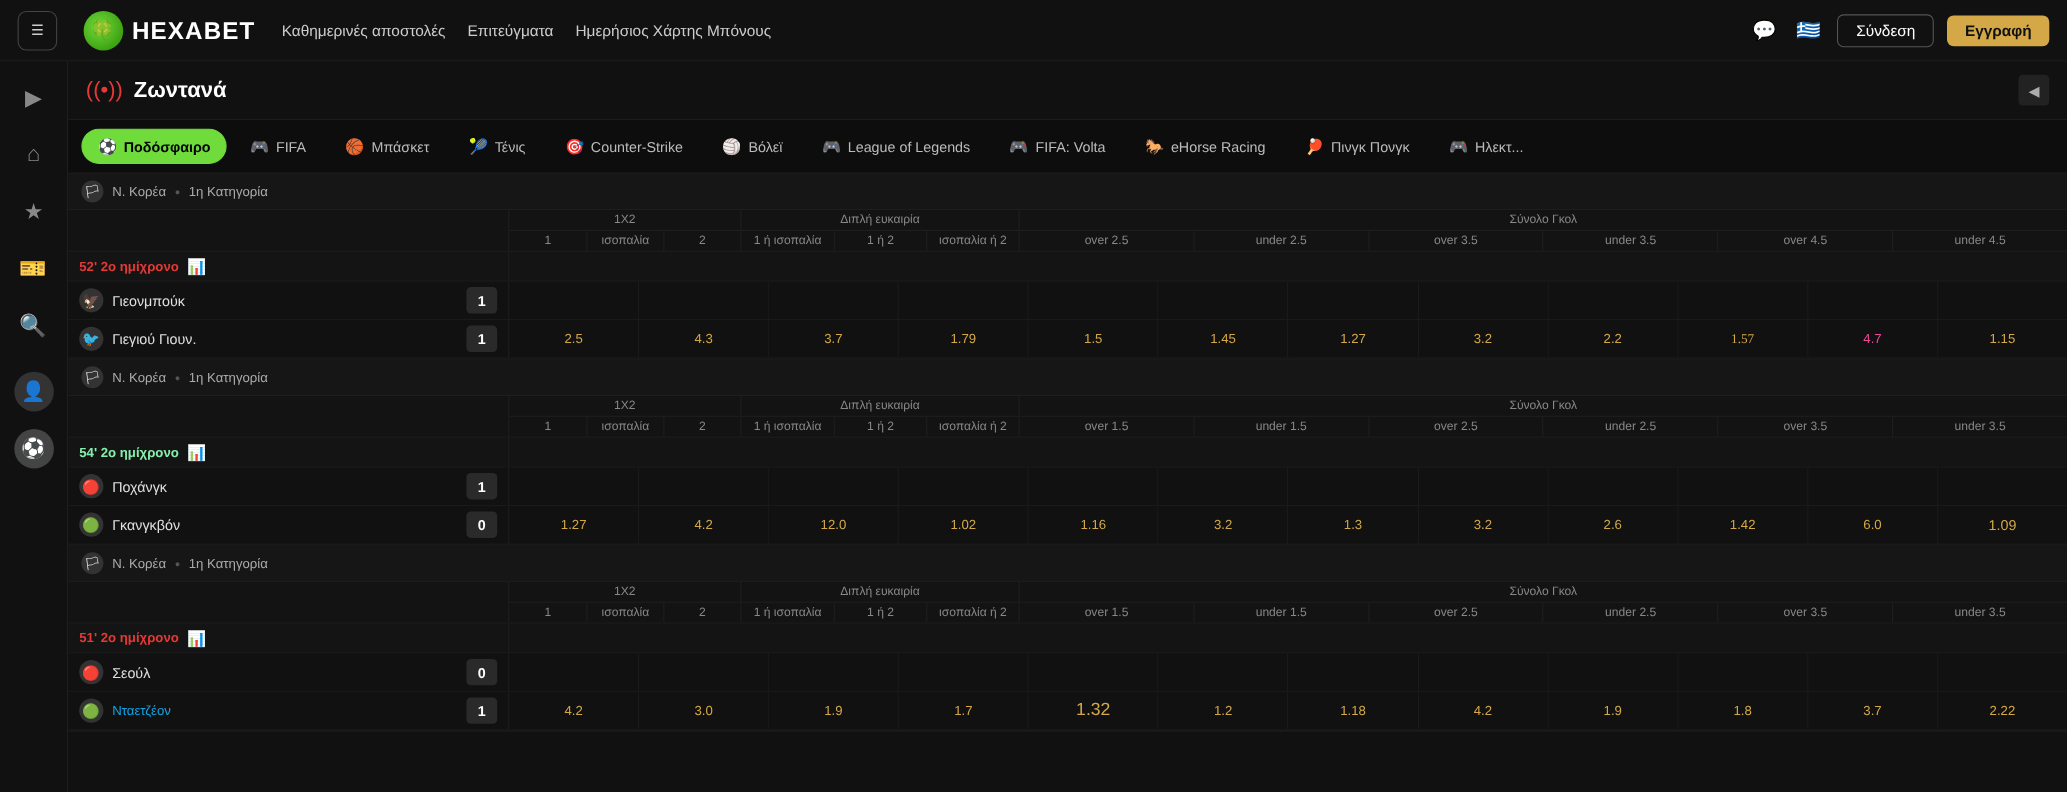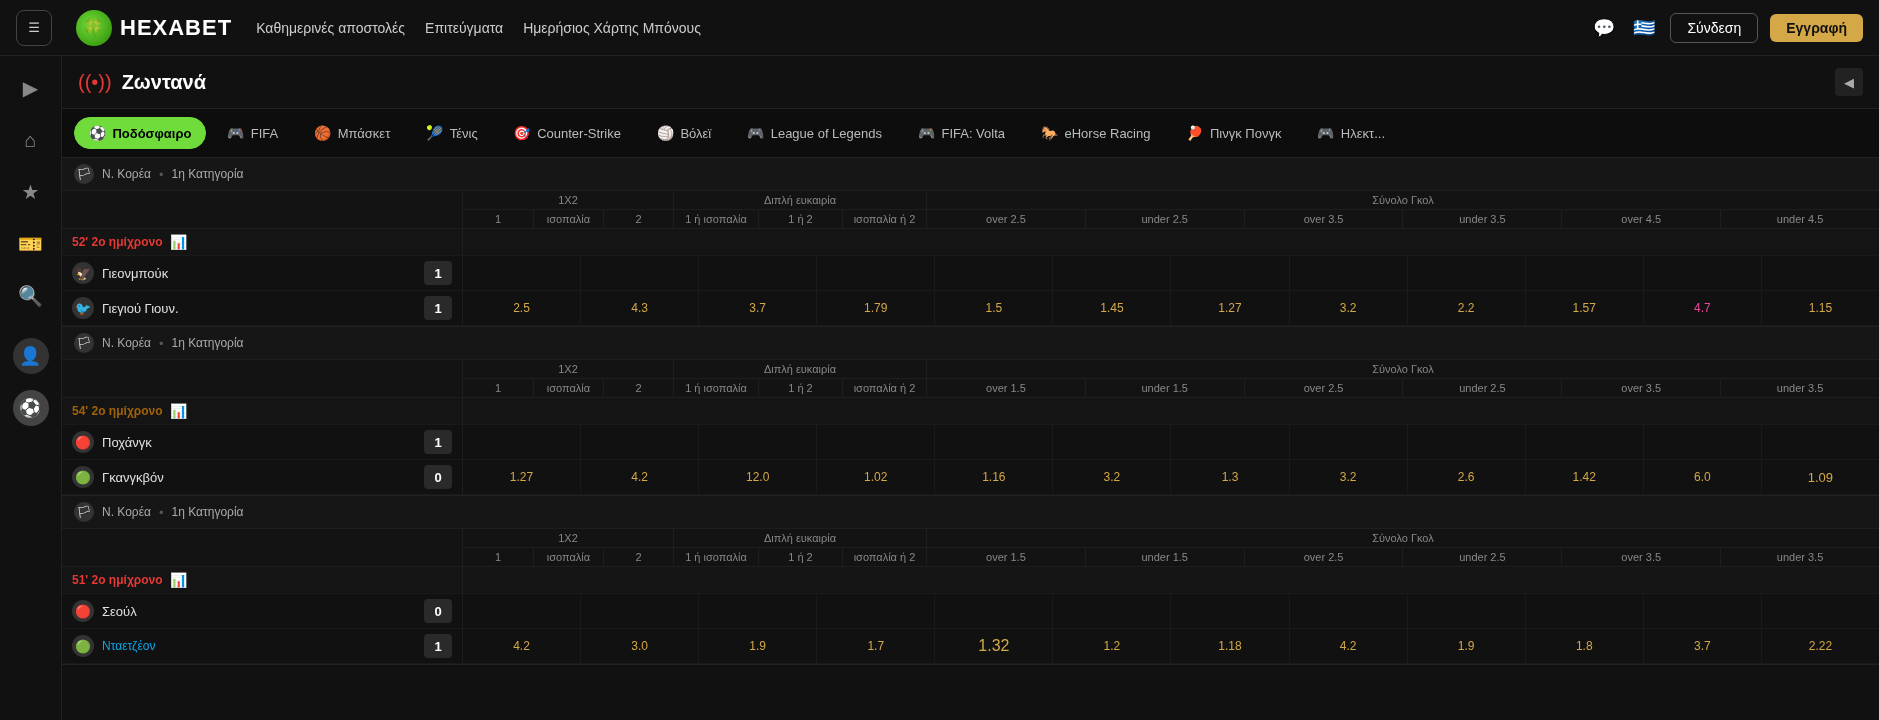--- a/index.html
+++ b/index.html
@@ -219,21 +219,21 @@
             <div style="display: flex; border-left: 1px solid rgb(30, 30, 30);">
               <div style="flex: 1 1 0%; min-width: 70px; display: flex; align-items: center; justify-content: center; border-left: none; padding: 6px 2px; font-size: 12px; color: rgb(212, 168, 71); cursor: pointer;">2.5</div>
               <div style="flex: 1 1 0%; min-width: 70px; display: flex; align-items: center; justify-content: center; border-left: 1px solid rgb(26, 26, 26); padding: 6px 2px; font-size: 12px; color: rgb(212, 168, 71); cursor: pointer;">4.3</div>
               <div style="flex: 1 1 0%; min-width: 70px; display: flex; align-items: center; justify-content: center; border-left: 1px solid rgb(26, 26, 26); padding: 6px 2px; font-size: 12px; color: rgb(212, 168, 71); cursor: pointer;">3.7</div>
               <div style="flex: 1 1 0%; min-width: 84px; display: flex; align-items: center; justify-content: center; border-left: 1px solid rgb(26, 26, 26); padding: 6px 2px; font-size: 12px; color: rgb(212, 168, 71); cursor: pointer;">1.79</div>
               <div style="flex: 1 1 0%; min-width: 84px; display: flex; align-items: center; justify-content: center; border-left: 1px solid rgb(26, 26, 26); padding: 6px 2px; font-size: 12px; color: rgb(212, 168, 71); cursor: pointer;">1.5</div>
               <div style="flex: 1 1 0%; min-width: 84px; display: flex; align-items: center; justify-content: center; border-left: 1px solid rgb(26, 26, 26); padding: 6px 2px; font-size: 12px; color: rgb(212, 168, 71); cursor: pointer;">1.45</div>
               <div style="flex: 1 1 0%; min-width: 62px; display: flex; align-items: center; justify-content: center; border-left: 1px solid rgb(26, 26, 26); padding: 6px 2px; font-size: 12px; color: rgb(212, 168, 71); cursor: pointer;">1.27</div>
               <div style="flex: 1 1 0%; min-width: 62px; display: flex; align-items: center; justify-content: center; border-left: 1px solid rgb(26, 26, 26); padding: 6px 2px; font-size: 12px; color: rgb(212, 168, 71); cursor: pointer;">3.2</div>
               <div style="flex: 1 1 0%; min-width: 62px; display: flex; align-items: center; justify-content: center; border-left: 1px solid rgb(26, 26, 26); padding: 6px 2px; font-size: 12px; color: rgb(212, 168, 71); cursor: pointer;">2.2</div>
-              <div style="flex: 1 1 0%; min-width: 62px; display: flex; align-items: center; justify-content: center; border-left: 1px solid rgb(26, 26, 26); padding: 6px 2px; font-size: 12px; color: rgb(212, 168, 71); cursor: pointer;">1.57</div>
+              <div style="flex: 1 1 0%; min-width: 62px; display: flex; align-items: center; justify-content: center; border-left: 1px solid rgb(26, 26, 26); padding: 6px 2px; font-size: 12px; color: rgb(212, 168, 71); cursor: pointer; font-family: Liberation Serif, serif;">1.57</div>
               <div style="flex: 1 1 0%; min-width: 62px; display: flex; align-items: center; justify-content: center; border-left: 1px solid rgb(26, 26, 26); padding: 6px 2px; font-size: 12px; color: #ec4899; cursor: pointer;">4.7</div>
               <div style="flex: 1 1 0%; min-width: 62px; display: flex; align-items: center; justify-content: center; border-left: 1px solid rgb(26, 26, 26); padding: 6px 2px; font-size: 12px; color: rgb(212, 168, 71); cursor: pointer;">1.15</div>
             </div>
           </div>
         </div>
         <div class="match-section">
           <div class="section-header">
     <span style="width:20px;height:20px;background:#333;border-radius:50%;display:inline-flex;align-items:center;justify-content:center;font-size:12px;">🏳</span>
     <span class="section-header-title">Ν. Κορέα</span>
     <span class="section-header-sep">•</span>
@@ -266,21 +266,21 @@
                   <div style="min-width: 62px; flex: 1 1 0%; text-align: center; font-size: 11px; color: rgb(136, 136, 136); padding: 3px 4px; border-left: 1px solid rgb(30, 30, 30);">over 2.5</div>
                   <div style="min-width: 62px; flex: 1 1 0%; text-align: center; font-size: 11px; color: rgb(136, 136, 136); padding: 3px 4px; border-left: 1px solid rgb(30, 30, 30);">under 2.5</div>
                   <div style="min-width: 62px; flex: 1 1 0%; text-align: center; font-size: 11px; color: rgb(136, 136, 136); padding: 3px 4px; border-left: 1px solid rgb(30, 30, 30);">over 3.5</div>
                   <div style="min-width: 62px; flex: 1 1 0%; text-align: center; font-size: 11px; color: rgb(136, 136, 136); padding: 3px 4px; border-left: 1px solid rgb(30, 30, 30);">under 3.5</div>
                 </div>
               </div>
             </div>
           </div>
           <div style="display: grid; grid-template-columns: 400px 1fr; background: rgb(20, 20, 20); border-bottom: 1px solid rgb(26, 26, 26);">
     <div style="display:flex;align-items:center;padding:5px 10px;gap:8px;">
-      <span style="color:#a16207;font-size:12px;font-weight:bold;">54' 2ο ημίχρονο</span>
+      <span style="color:#86efac;font-size:12px;font-weight:bold;">54' 2ο ημίχρονο</span>
       <span style="color:#555;font-size:14px;cursor:pointer;">📊</span>
     </div>
     <div style="border-left:1px solid #1e1e1e;"></div>
   </div>
           <div style="display: grid; grid-template-columns: 400px 1fr; border-bottom: 1px solid rgb(26, 26, 26);">
             <div style="display: flex; align-items: center; padding: 5px 10px; gap: 8px;">
       <div style="width:22px;height:22px;border-radius:50%;background:#333;display:flex;align-items:center;justify-content:center;font-size:13px;overflow:hidden;">🔴</div>
       <span style="font-size:13px;color:#e0e0e0;flex:1;">Ποχάνγκ</span>
       <div style="width:28px;height:24px;background:#2a2a2a;border-radius:4px;display:flex;align-items:center;justify-content:center;font-size:13px;color:#fff;font-weight:bold;">1</div>
     </div>

